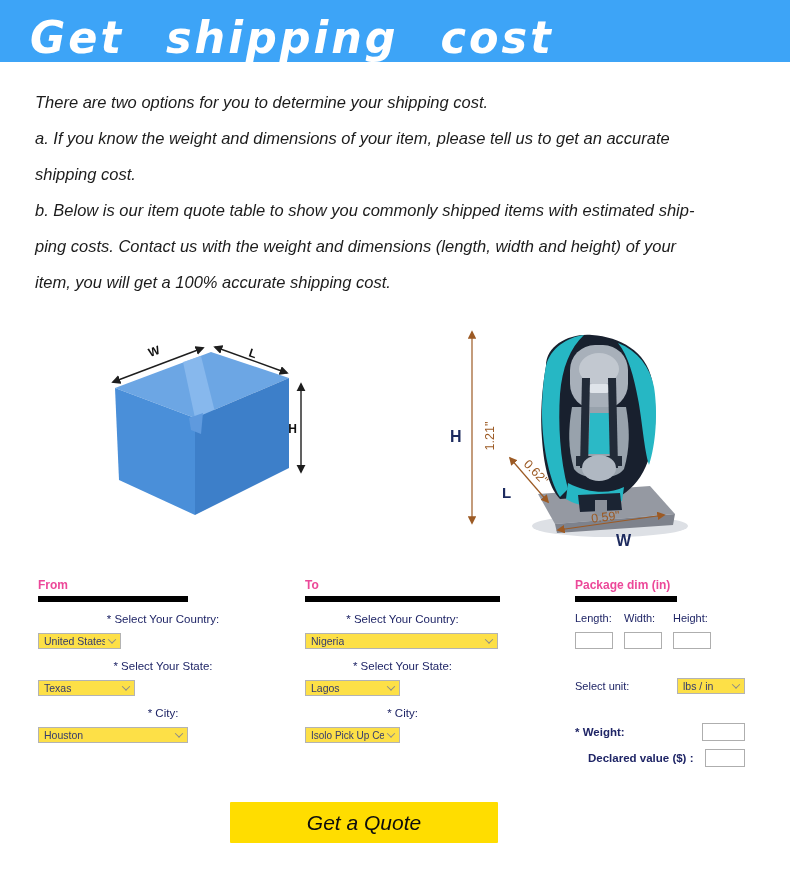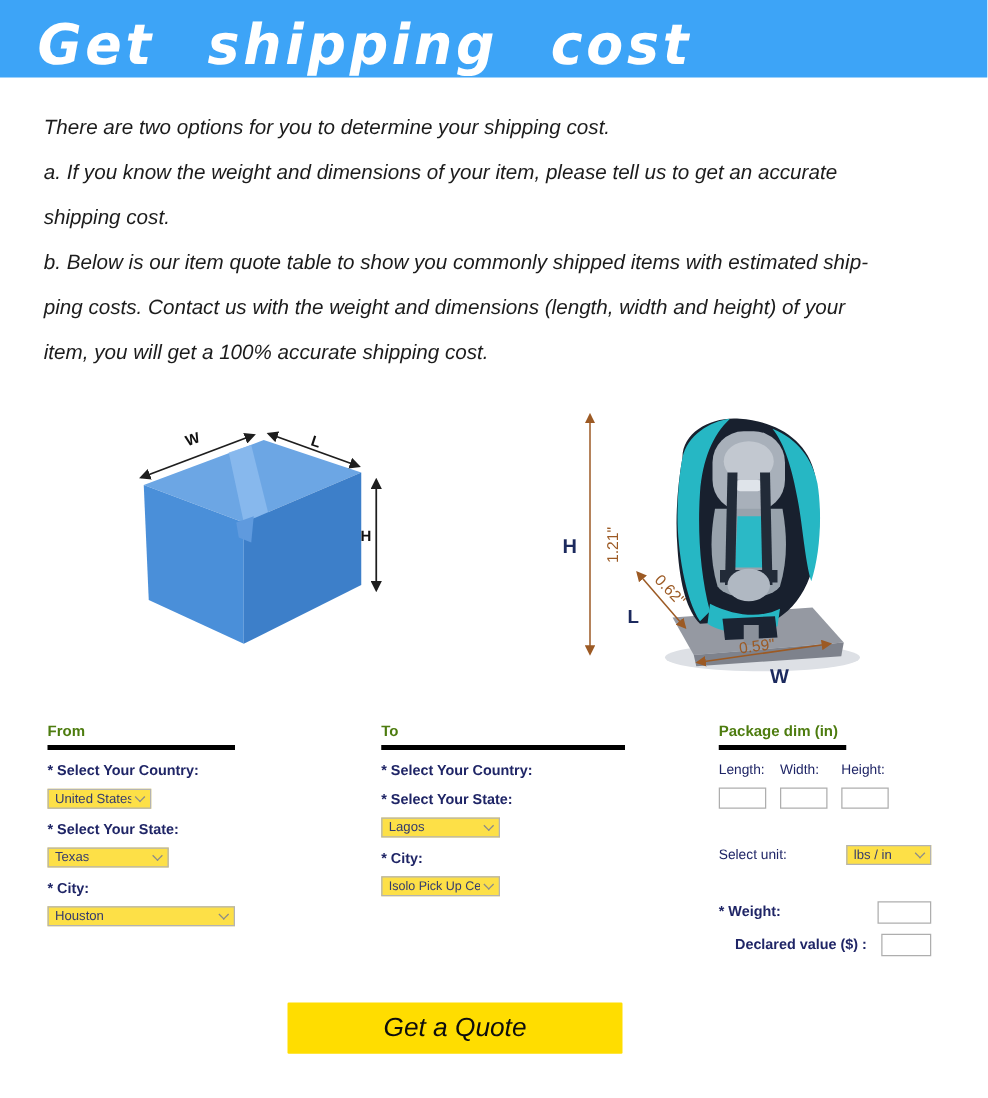--- a/index.html
+++ b/index.html
@@ -33,29 +33,29 @@
   .box-diagram  { position:absolute; left:103px; top:330px; width:215px; height:195px; }
   .seat-diagram { position:absolute; left:448px; top:318px; width:255px; height:232px; }
 
   
   .form-col { position:absolute; top:578px; }
   #from-col { left:38px;  width:250px; }
   #to-col   { left:305px; width:195px; }
   #pkg-col  { left:575px; width:170px; }
 
   .col-heading {
-    font-size:12px; font-weight:bold; color:#4d7c0f;
-    padding-bottom:4px; border-bottom:4px solid #000000;
+    font-size:12px; font-weight:bold; color:#ec4899;
+    padding-bottom:4px; border-bottom:6px solid #000000;
   }
   #from-col .col-heading { width:150px; }
   #to-col   .col-heading { width:195px; }
   #pkg-col  .col-heading { width:102px; }
 
   .fld-label {
-    font-size:11.5px; font-weight:bold; color:#1f2566; margin:11px 0 8px;
+    font-size:11.5px; font-weight:normal; color:#1f2566; margin:11px 0 8px;text-align:center;
   }
 
   .select {
     display:flex; align-items:center; justify-content:space-between;
     height:16px; border:1px solid #b3b3b3; background:#fde047;
     padding:0 5px; font-size:10.5px; color:#333a6e; cursor:pointer;
   }
   .select .val { white-space:nowrap; overflow:hidden; }
   .chev {
     width:6px; height:6px; flex:0 0 6px;
@@ -192,20 +192,24 @@
   <div class="select" style="width:150px">
     <span class="val">Houston</span>
     <span class="chev"></span>
   </div>
 </div>
 
 <div class="form-col" id="to-col">
   <div class="col-heading">To</div>
 
   <div class="fld-label">* Select Your Country:</div>
+  <div class="select" style="width:193px">
+    <span class="val">Nigeria</span>
+    <span class="chev"></span>
+  </div>
 
   <div class="fld-label">* Select Your State:</div>
   <div class="select" style="width:95px">
     <span class="val">Lagos</span>
     <span class="chev"></span>
   </div>
 
   <div class="fld-label">* City:</div>
   <div class="select" style="width:95px; font-size:10px">
     <span class="val">Isolo Pick Up Center</span>

